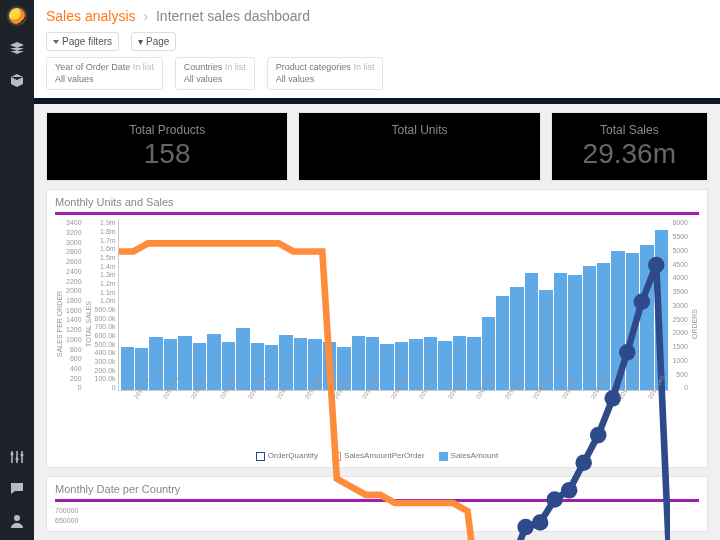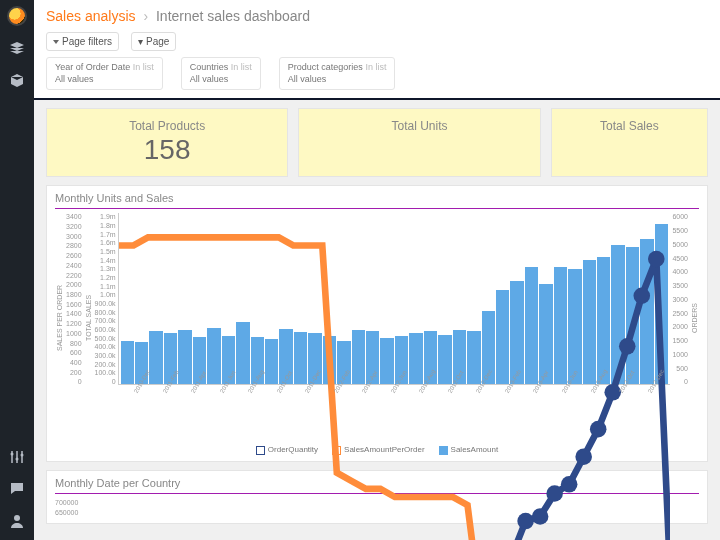--- a/index.html
+++ b/index.html
@@ -2,40 +2,40 @@
 <html><head>
 <meta charset="utf-8">
 <style>
 *{box-sizing:border-box;margin:0;padding:0;font-family:"Segoe UI",Arial,sans-serif}
 body{background:#f0f0f0;width:720px;height:540px;overflow:hidden;display:flex}
 .sidebar{width:34px;background:#1e2329;display:flex;flex-direction:column;align-items:center;padding-top:6px;gap:14px}
 .sidebar-bottom{margin-top:auto;display:flex;flex-direction:column;align-items:center;gap:14px;padding-bottom:10px}
 .nav-icon{color:#aab;font-size:14px;cursor:pointer;display:flex;align-items:center;justify-content:center;width:18px;height:18px}
 .logo-icon{width:20px;height:20px;border-radius:50%;background:radial-gradient(circle at 35% 35%,#ffd24a 0 40%,#ff8b1f 41% 70%,#3a2a00 71% 100%);border:2px solid #444}
 .main{flex:1;overflow:hidden;background:#f0f0f0}
-.header{background:#fff;padding:8px 12px 0 12px;border-bottom:2px solid #0f172a}
+.header{background:#fff;padding:8px 12px 0 12px;border-bottom:6px solid #0f172a}
 .crumb{font-size:14px;color:#888;font-weight:300;margin-bottom:8px}
 .crumb .root{color:#ff7a1a}
 .crumb .sep{color:#bbb;margin:0 4px}
 .filterbar{display:flex;gap:12px;align-items:center;margin-bottom:6px}
 .filterbtn{font-size:10px;color:#555;background:#fff;border:1px solid #ddd;border-radius:3px;padding:3px 6px;cursor:pointer;display:flex;align-items:center;gap:3px}
 .caret{display:inline-block;width:0;height:0;border-left:3px solid transparent;border-right:3px solid transparent;border-top:4px solid #666}
-.chips{display:flex;gap:18px;padding-bottom:8px}
+.chips{display:flex;gap:12px;padding-bottom:8px}
 .chip{background:#fff;border:1px solid #e4e4e4;border-radius:3px;padding:4px 8px;font-size:9px;color:#888;line-height:1.3}
 .chip .l1{color:#777}
 .chip .sm{color:#bbb}
 .chip .l2{color:#777;font-weight:400}
 .content{padding:8px 12px;display:flex;flex-direction:column;gap:8px}
 .kpis{display:flex;gap:10px}
-.kpi{flex:1;background:#fef9c3;border:1px solid #e4e4e4;padding:10px 14px;text-align:center}
+.kpi{flex:1;background:#000000;border:1px solid #e4e4e4;padding:10px 14px;text-align:center}
 .kpi.cut{flex:0.6}
 .kpi-label{font-size:12px;color:#888;font-weight:300}
 .kpi-value{font-size:28px;color:#666;font-weight:300;margin-top:1px}
 .panel{background:#fff;border:1px solid #e4e4e4;padding:6px 8px}
-.panel-title{font-size:11px;color:#888;font-weight:400;border-bottom:1px solid #a21caf;padding-bottom:4px;margin-bottom:4px}
+.panel-title{font-size:11px;color:#888;font-weight:400;border-bottom:3px solid #a21caf;padding-bottom:4px;margin-bottom:4px}
 .chart-wrap{position:relative;height:210px;display:flex}
 .ylabel{writing-mode:vertical-rl;transform:rotate(180deg);font-size:7px;color:#999;text-align:center;padding:0 1px}
 .yaxis{display:flex;flex-direction:column;justify-content:space-between;font-size:7px;color:#999;padding:0 2px;height:172px}
 .yaxis span{text-align:right;white-space:nowrap}
 .plot{flex:1;position:relative;height:172px;border-left:1px solid #ccc;border-bottom:1px solid #ccc}
 .bars{position:absolute;inset:0;display:flex;align-items:flex-end;gap:1px;padding:0 2px}
 .bar{flex:1;background:#5ea9e6;min-width:0}
 .linepath{position:absolute;inset:0;pointer-events:none}
 .linepath polyline{fill:none;stroke-width:1.2}
 .linepath circle{r:1.5}
@@ -112,20 +112,21 @@
     <div class="kpis" id="kpis">
         <div class="kpi">
           <div class="kpi-label">Total Products</div>
           <div class="kpi-value">158</div>
         </div>
         <div class="kpi">
           <div class="kpi-label">Total Units</div>
         </div>
         <div class="kpi cut">
           <div class="kpi-label">Total Sales</div>
+          <div class="kpi-value">29.36m</div>
         </div>
       </div>
 
     <div class="panel">
       <div class="panel-title">Monthly Units and Sales</div>
       <div class="chart-wrap">
         <div class="ylabel">SALES PER ORDER</div>
         <div class="yaxis" id="yaxis1">
             <span>3400</span>
             <span>3200</span>

